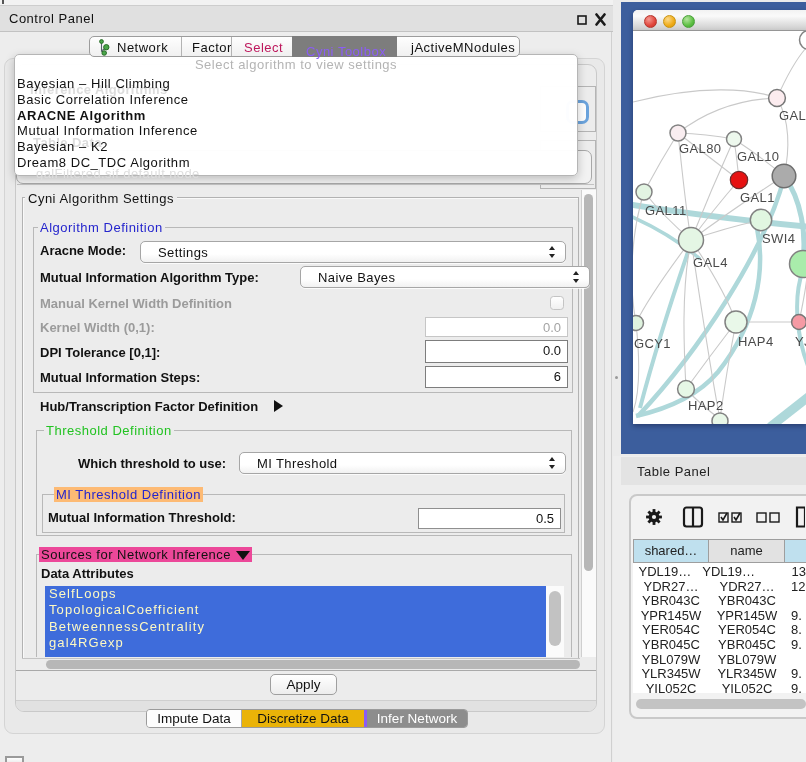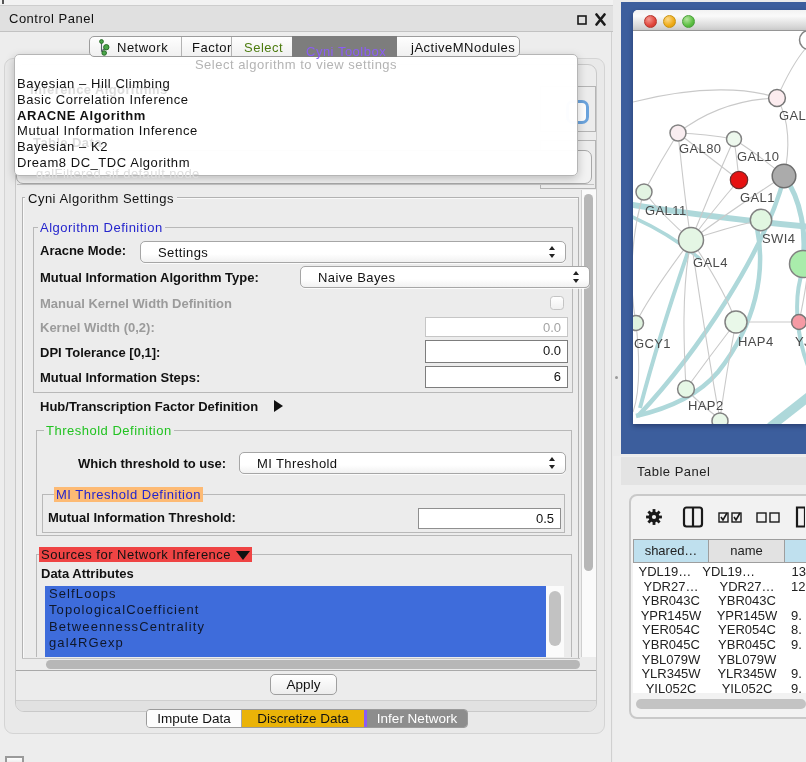--- a/index.html
+++ b/index.html
@@ -37,21 +37,21 @@
   <svg class="abs" style="left:97px;top:37px;" width="14" height="19" viewBox="0 0 14 19">
     <path d="M4.5 5 L4.5 14 L9.3 10.5 M4.5 14 L7 15.5" stroke="#55606b" stroke-width="1.1" fill="none"></path>
     <circle cx="4.5" cy="4.5" r="1.9" fill="#4aa54a" stroke="#20651f" stroke-width="0.9"></circle>
     <circle cx="9.3" cy="10.2" r="2.7" fill="#4aa54a" stroke="#20651f" stroke-width="0.9"></circle>
     <circle cx="7.2" cy="16" r="2.3" fill="#4aa54a" stroke="#20651f" stroke-width="0.9"></circle>
   </svg>
   <div class="abs ls" style="left:117px;top:40px;font-size:13px;color:#111;">Network</div>
   <div class="abs" style="left:181px;top:37px;width:1px;height:19px;background:#b3b3b3;"></div>
   <div class="abs ls" style="left:192px;top:40px;font-size:13px;color:#111;">Factor</div>
   <div class="abs" style="left:231px;top:37px;width:1px;height:19px;background:#b3b3b3;"></div>
-  <div class="abs ls" style="left:244px;top:40px;font-size:13px;color:#4d7c0f;">Select</div>
+  <div class="abs ls" style="left:244px;top:40px;font-size:13px;color:#be185d;">Select</div>
   <div class="abs" style="left:292px;top:36px;width:105px;height:21px;background:#7d7d7d;"></div>
   <div class="abs ls" style="left:306px;top:44px;font-size:13px;color:#8b5cf6;">Cyni Toolbox</div>
   <div class="abs ls" style="left:411px;top:40px;font-size:13px;color:#111;">jActiveMNodules</div>
 </div>
 
 <div class="abs" style="left:0;top:32px;width:612px;height:730px;background:#ededed;border-right:1px solid #d0d0d0;box-sizing:border-box;"></div>
 <div class="abs" style="left:4px;top:58px;width:601px;height:676px;background:#e9e9e9;border:1.5px solid #d4d4d4;border-radius:9px;box-sizing:border-box;"></div>
 <div class="abs" style="left:15px;top:64px;width:582px;height:648px;background:#ececec;border:1.5px solid #c9c9c9;border-radius:9px;box-sizing:border-box;"></div>
 
 <div class="abs" style="left:540px;top:86px;width:54px;height:44px;border:1px solid #b4b4b4;background:#ececec;"></div>
@@ -80,21 +80,21 @@
     <span class="ctext">Settings</span>
       <span class="carrows"></span>
   </div>
   <div class="lbl" style="left:40px;top:270px;">Mutual Information Algorithm Type:</div>
   <div class="abs combo" style="left:276px;top:266px;width:290px;height:22px;margin-left:24px;">
     <span class="ctext">Naive Bayes</span>
       <span class="carrows"></span>
   </div>
   <div class="lbl" style="left:40px;top:296px;color:#9b9b9b;">Manual Kernel Width Definition</div>
   <div class="abs" style="left:550px;top:296px;width:14px;height:14px;border:1.5px solid #c4c4c4;border-radius:3.5px;background:linear-gradient(#ffffff,#f0f0f0);box-sizing:border-box;"></div>
-  <div class="lbl" style="left:40px;top:320px;color:#9b9b9b;">Kernel Width (0,2):</div>
+  <div class="lbl" style="left:40px;top:320px;color:#9b9b9b;">Kernel Width (0,1):</div>
   <div class="abs field" style="left:425px;top:317px;width:143px;height:20px;border-color:#c6c6c6;color:#a4a4a4;">0.0</div>
   <div class="lbl" style="left:40px;top:345px;">DPI Tolerance [0,1]:</div>
   <div class="abs field" style="left:425px;top:340px;width:143px;height:23px;">0.0</div>
   <div class="lbl" style="left:40px;top:370px;">Mutual Information Steps:</div>
   <div class="abs field" style="left:425px;top:366px;width:143px;height:22px;">6</div>
 
   <div class="lbl" style="left:40px;top:399px;">Hub/Transcription Factor Definition</div>
   <svg class="abs" style="left:272px;top:399px;" width="12" height="14">
       <path d="M2 1 L11 7 L2 13 Z" fill="#111"></path>
     </svg>
@@ -107,25 +107,25 @@
     <span class="ctext">MI Threshold</span>
       <span class="carrows"></span>
   </div>
 
   <div class="abs" style="left:42px;top:494px;width:523px;height:39px;border:1px solid #b8b8b8;box-sizing:border-box;"></div>
   <div class="abs ls" style="left:54px;top:487px;background:#fdba74;padding:0 2px;font-size:13px;color:#2525cd;">MI Threshold Definition</div>
   <div class="lbl" style="left:48px;top:510px;">Mutual Information Threshold:</div>
   <div class="abs field" style="left:418px;top:508px;width:143px;height:21px;border-color:#8f8f8f;">0.5</div>
 
   <div class="abs" style="left:36px;top:554px;width:536px;height:103px;border:1px solid #b8b8b8;border-bottom:none;box-sizing:border-box;"></div>
-  <div class="abs ls" style="left:39px;top:547px;background:#ef4444;padding:0 2px;font-size:13px;color:#111;">Sources for Network Inference <span style="display:inline-block;width:0;height:0;border-left:7px solid transparent;border-right:7px solid transparent;border-top:9px solid #111;vertical-align:middle;margin-left:1px;"></span></div>
+  <div class="abs ls" style="left:39px;top:547px;background:#ec4899;padding:0 2px;font-size:13px;color:#111;">Sources for Network Inference <span style="display:inline-block;width:0;height:0;border-left:7px solid transparent;border-right:7px solid transparent;border-top:9px solid #111;vertical-align:middle;margin-left:1px;"></span></div>
   <div class="lbl" style="left:41px;top:566px;">Data Attributes</div>
 
   <div class="abs" style="left:45px;top:586px;width:501px;height:71px;background:#3e6cdb;overflow:hidden;">
-    <div style="font-size:13px;letter-spacing:1.1px;color:#0f172a;line-height:16.4px;padding-left:4px;">SelfLoops<br>TopologicalCoefficient<br>BetweennessCentrality<br>gal4RGexp</div>
+    <div style="font-size:13px;letter-spacing:1.1px;color:#fef9c3;line-height:16.4px;padding-left:4px;">SelfLoops<br>TopologicalCoefficient<br>BetweennessCentrality<br>gal4RGexp</div>
   </div>
   <div class="abs" style="left:546px;top:586px;width:18px;height:71px;background:#fbfbfb;"></div>
   <div class="abs" style="left:549px;top:591px;width:12px;height:55px;background:#c2c2c2;border-radius:6px;"></div>
 </div>
 
 <div id="bottombar">
   <div class="abs" style="left:270px;top:674px;width:67px;height:21px;background:linear-gradient(#ffffff,#ededed);border:1px solid #9f9f9f;border-radius:5px;box-sizing:border-box;text-align:center;font-size:13.5px;color:#111;line-height:19px;">Apply</div>
   <div class="abs" style="left:16px;top:700px;width:580px;height:11px;background:#e1e1e1;border-top:1px solid #cfcfcf;border-radius:0 0 8px 8px;box-sizing:border-box;"></div>
   <div class="abs" style="left:146px;top:709px;width:322px;height:19px;border:1px solid #9b9b9b;border-radius:4px;overflow:hidden;box-sizing:border-box;display:flex;">
     <div style="width:94px;background:#fdfdfd;font-size:13.5px;color:#111;text-align:center;line-height:17px;border-right:1px solid #a8a8a8;">Impute Data</div>

